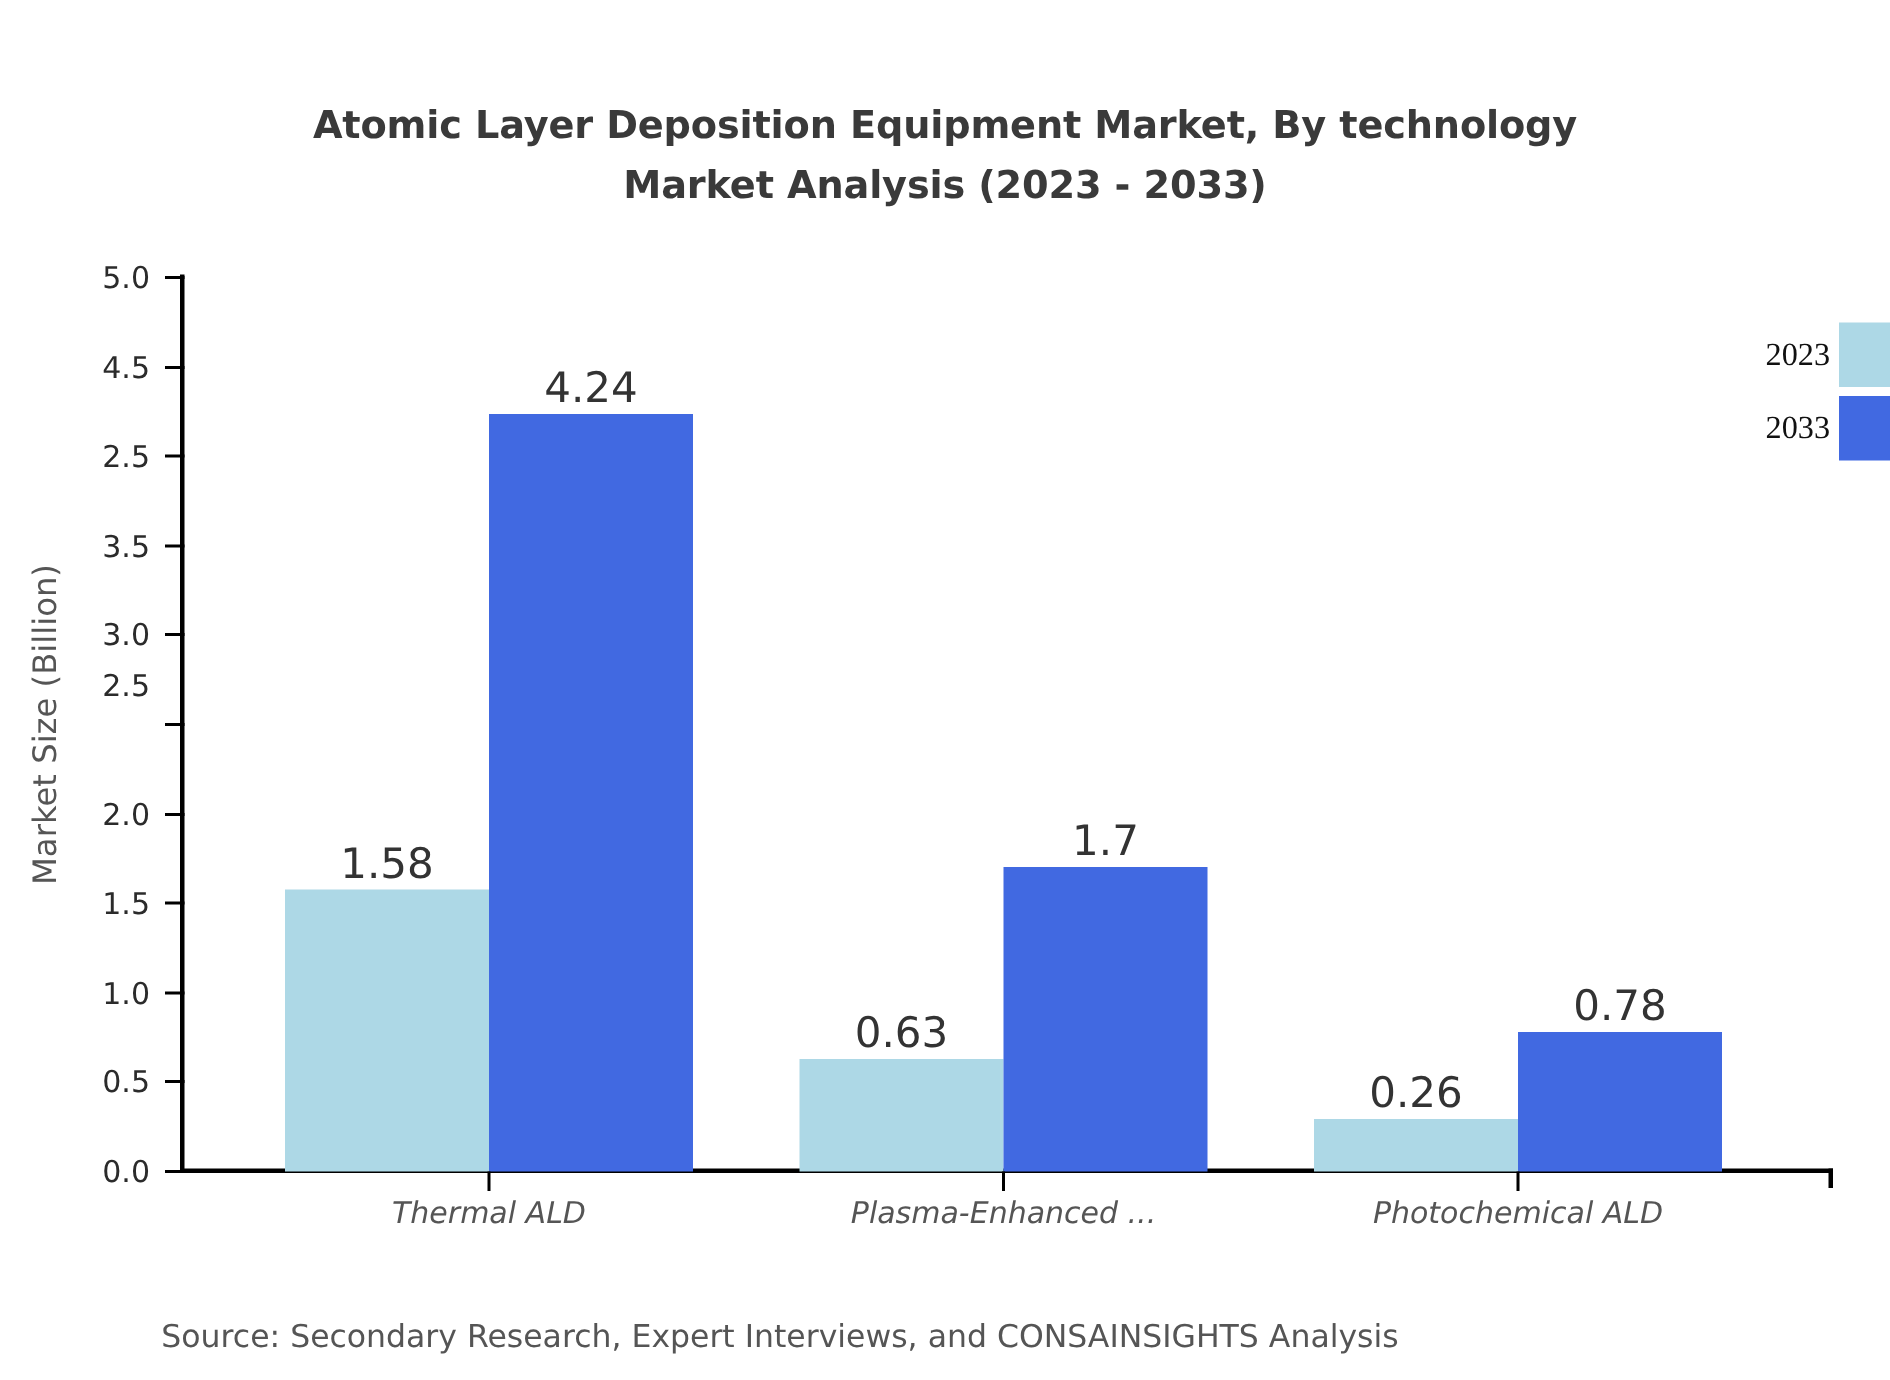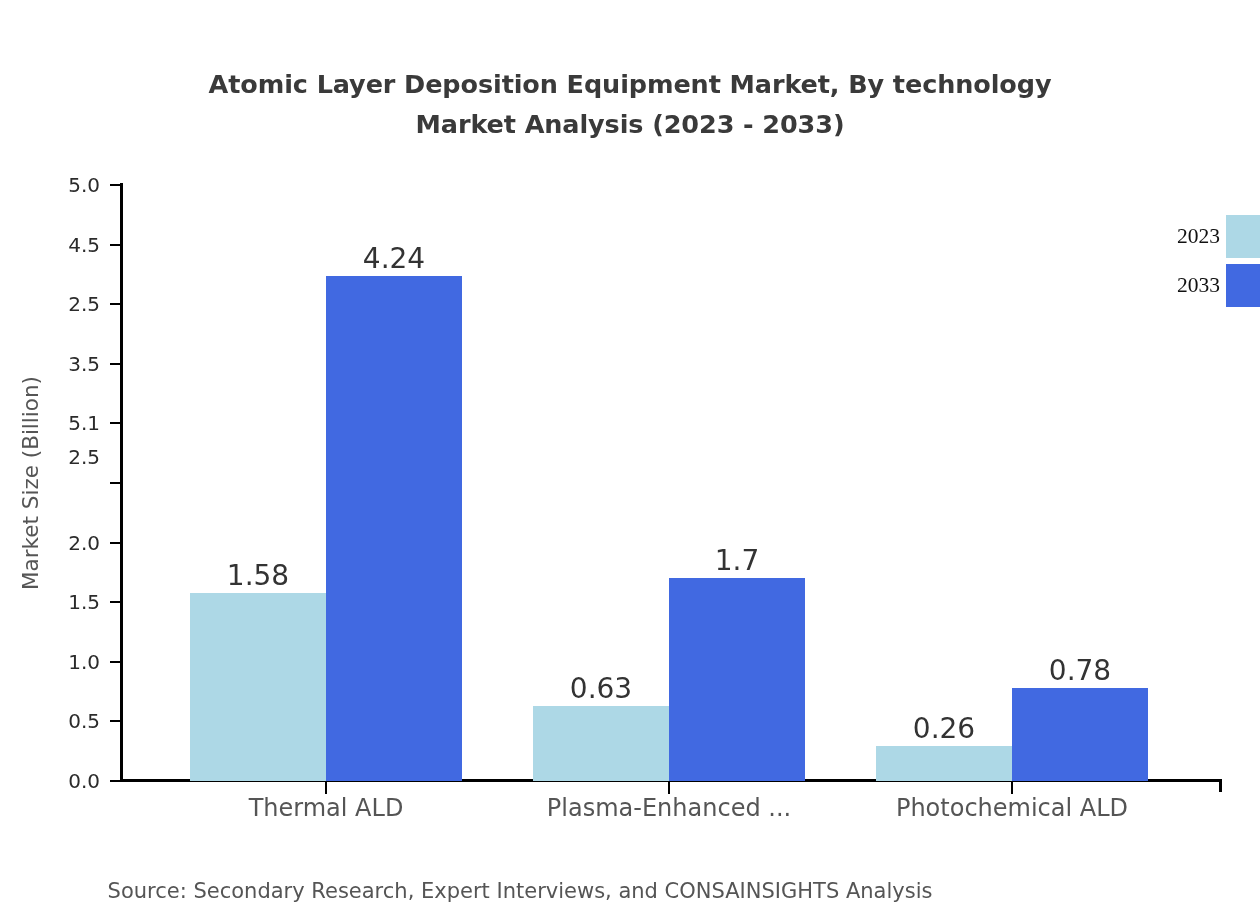--- a/index.html
+++ b/index.html
@@ -95,23 +95,24 @@
     top: 781px;
     width: 2px;
     height: 13px;
     background: #000000;
   }
   .x-tick-label {
     position: absolute;
     top: 795px;
     text-align: center;
     color: #555555;
-    font-size: 24px;
+    font-size: 20px;
     line-height: 26px;
     white-space: nowrap;
+    font-style: italic;
   }
 
   #y-axis-label {
     position: absolute;
     left: 0px;
     top: 0px;
     width: 596px;
     height: 34px;
     line-height: 34px;
     text-align: center;
@@ -207,21 +208,21 @@
       <div class="y-tick-label" style="top: 711.4px;">0.5</div>
       <div class="y-tick" style="top: 660.8px;"></div>
       <div class="y-tick-label" style="top: 651.8px;">1.0</div>
       <div class="y-tick" style="top: 601.2px;"></div>
       <div class="y-tick-label" style="top: 592.2px;">1.5</div>
       <div class="y-tick" style="top: 541.6px;"></div>
       <div class="y-tick-label" style="top: 532.6px;">2.0</div>
       <div class="y-tick" style="top: 482px;"></div>
       <div class="y-tick-label" style="top: 447px;">2.5</div>
       <div class="y-tick" style="top: 422.4px;"></div>
-      <div class="y-tick-label" style="top: 413.4px;">5.1</div>
+      <div class="y-tick-label" style="top: 413.4px;">3.0</div>
       <div class="y-tick" style="top: 362.8px;"></div>
       <div class="y-tick-label" style="top: 353.8px;">3.5</div>
       <div class="y-tick" style="top: 303.2px;"></div>
       <div class="y-tick-label" style="top: 294.2px;">2.5</div>
       <div class="y-tick" style="top: 243.6px;"></div>
       <div class="y-tick-label" style="top: 234.6px;">4.5</div>
       <div class="y-tick" style="top: 184px;"></div>
       <div class="y-tick-label" style="top: 175px;">5.0</div>
     </div>
 

